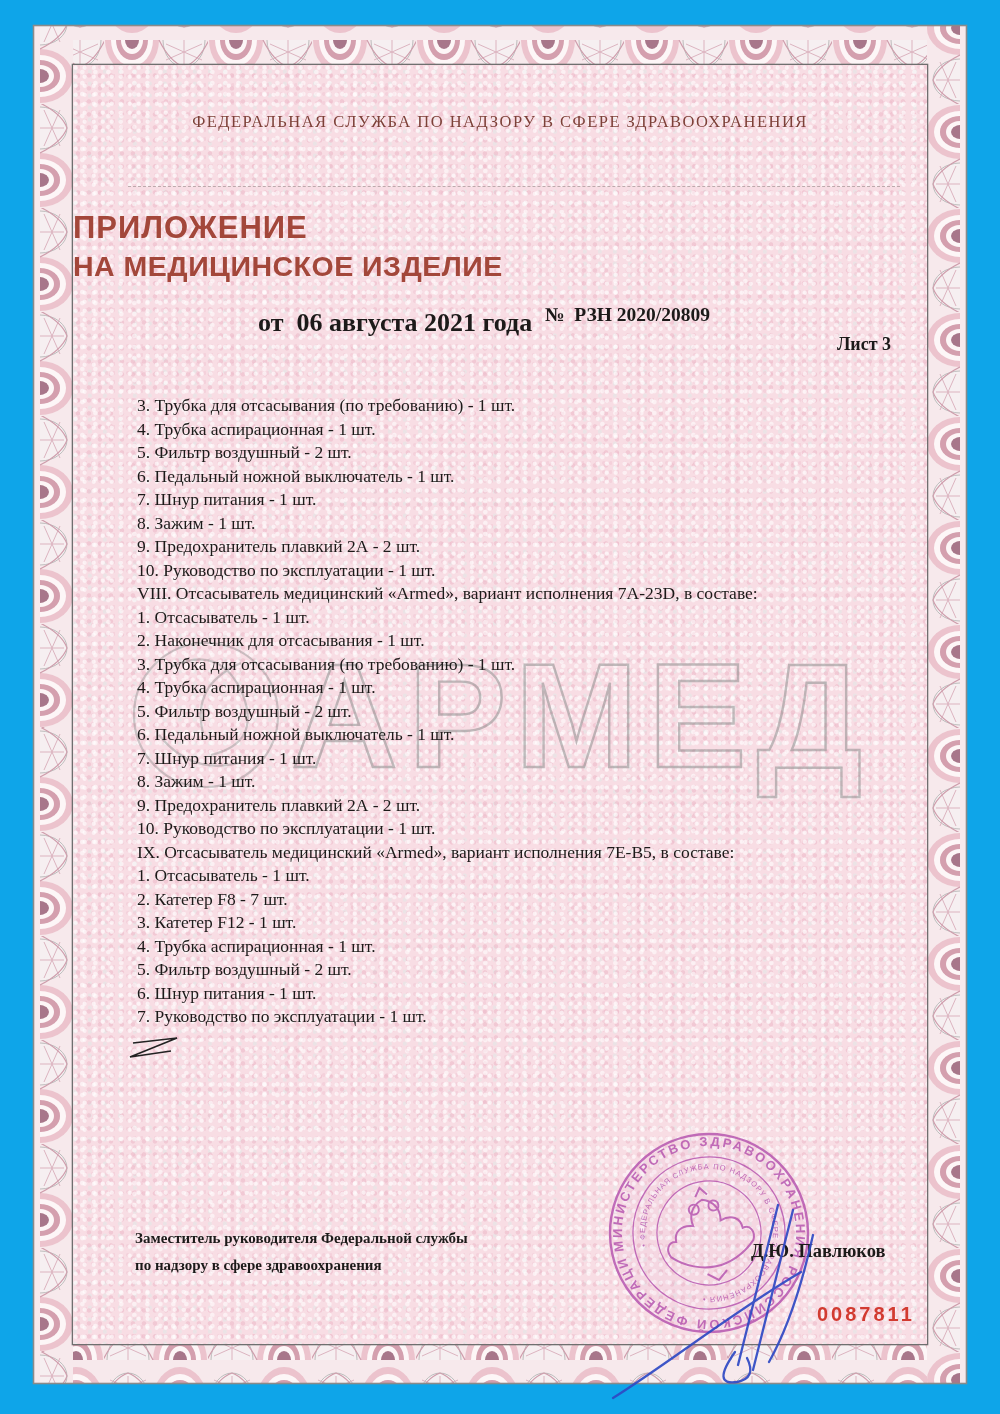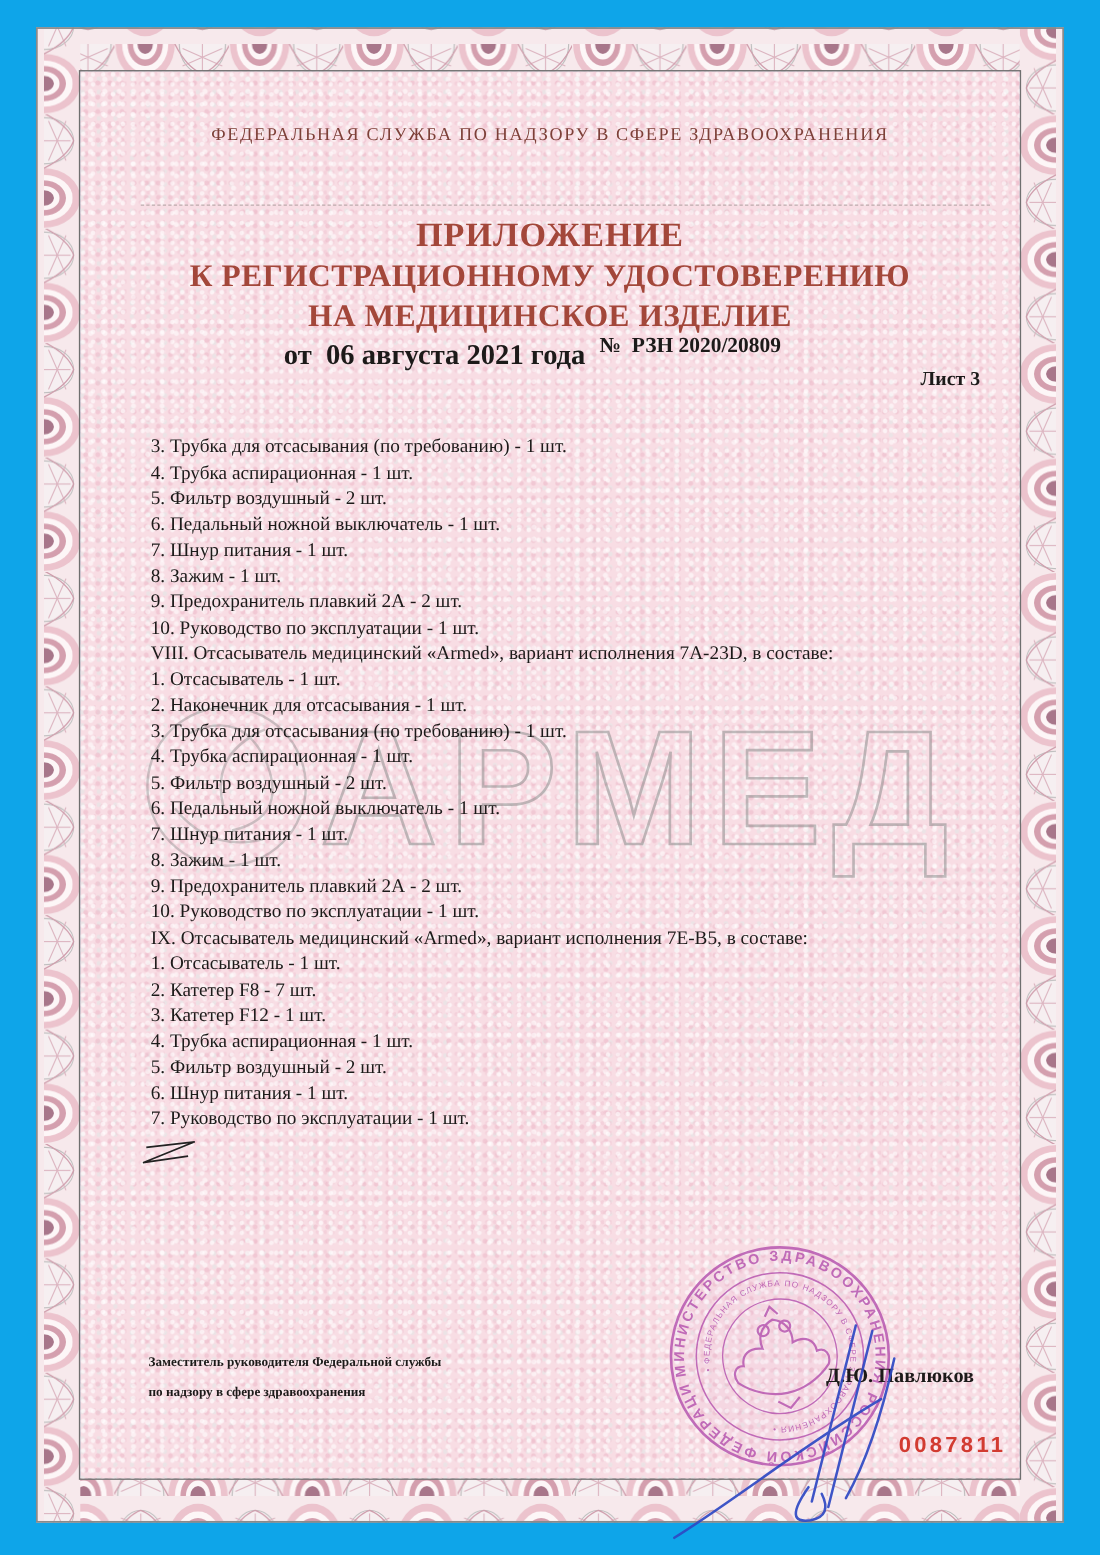--- a/index.html
+++ b/index.html
@@ -25,34 +25,34 @@
       radial-gradient(circle at 30% 30%, rgba(255,255,255,.65) 0 1.6px, rgba(255,255,255,0) 2.6px),
       radial-gradient(circle at 72% 64%, rgba(255,255,255,.55) 0 1.8px, rgba(255,255,255,0) 2.8px),
       radial-gradient(circle at 45% 80%, rgba(236,183,199,.55) 0 1.7px, rgba(236,183,199,0) 2.7px),
       radial-gradient(circle at 84% 22%, rgba(240,196,209,.5) 0 1.4px, rgba(240,196,209,0) 2.4px),
       radial-gradient(circle at 12% 55%, rgba(221,235,232,.45) 0 1.6px, rgba(221,235,232,0) 2.6px);
     background-size:9px 9px,13px 11px,11px 13px,7px 9px,15px 12px;
   }
   .agency{position:absolute;top:44px;left:0;width:100%;text-align:center;
     color:var(--accent_maroon);font-size:16.5px;letter-spacing:1.5px;line-height:25px;}
   .divider{position:absolute;top:121px;left:55px;width:772px;border-top:1px dashed #b3a1a3;opacity:.85;}
-  .doc-title{position:absolute;top:129px;left:0;width:100%;text-align:center;
-    color:var(--accent_title);font-family:Liberation Serif, serif;font-weight:bold;}
+  .doc-title{position:absolute;top:143px;left:0;width:100%;
+    color:var(--accent_title);font-family:Liberation Sans, sans-serif;font-weight:bold;}
   .doc-title .t1{font-size:31px;line-height:40px;letter-spacing:1px;}
   .doc-title .t2,.doc-title .t3{font-size:28.5px;line-height:36px;letter-spacing:.5px;}
   .meta-row{position:absolute;top:243px;left:0;width:100%;height:30px;color:var(--text_black);}
   .meta-date{position:absolute;left:185px;top:0;font-size:26px;font-weight:bold;white-space:pre;}
   .meta-number{position:absolute;left:472px;top:-4px;font-size:19.5px;font-weight:bold;white-space:pre;}
   .sheet{position:absolute;top:269px;right:36px;font-size:18px;font-weight:bold;color:var(--text_black);white-space:pre;}
   .list{position:absolute;top:329px;left:64px;width:760px;z-index:2;}
   .list-item{font-size:17.5px;line-height:23.5px;color:var(--text_black);white-space:nowrap;}
   .zmark{position:absolute;top:970px;left:54px;z-index:2;}
   .watermark{position:absolute;top:550px;left:38px;z-index:1;opacity:.55;}
   .sig-block{position:absolute;top:1160px;left:62px;z-index:3;color:var(--text_black);
-    font-size:12px;font-weight:bold;line-height:27px;}
+    font-size:15px;font-weight:bold;line-height:27px;}
   .sig-name{position:absolute;top:1176px;left:678px;z-index:4;color:var(--text_black);
     font-size:18.5px;font-weight:bold;white-space:pre;}
   .seal-svg{position:absolute;top:1062px;left:530px;z-index:3;opacity:.82;transform:rotate(-12deg);}
   .sign-svg{position:absolute;top:1095px;left:498px;z-index:4;opacity:.92;}
   .serial{position:absolute;top:1238px;left:744px;z-index:4;color:var(--serial_red);
     font-family:Liberation Sans, sans-serif;font-size:20px;letter-spacing:3px;font-weight:bold;}
 </style>
 </head>
 <body>
 
@@ -96,21 +96,20 @@
   <div class="content">
 
     <div class="agency">
       <div>ФЕДЕРАЛЬНАЯ СЛУЖБА ПО НАДЗОРУ В СФЕРЕ ЗДРАВООХРАНЕНИЯ</div>
     </div>
 
     <div class="divider"></div>
 
     <div class="doc-title">
       <div class="t1">ПРИЛОЖЕНИЕ</div>
-      <div class="t2">К РЕГИСТРАЦИОННОМУ УДОСТОВЕРЕНИЮ</div>
       <div class="t3">НА МЕДИЦИНСКОЕ ИЗДЕЛИЕ</div>
     </div>
 
     <div class="meta-row">
       <span class="meta-date">от  06 августа 2021 года</span>
       <span class="meta-number">№  РЗН 2020/20809</span>
     </div>
 
     <div class="sheet">Лист 3</div>
 

